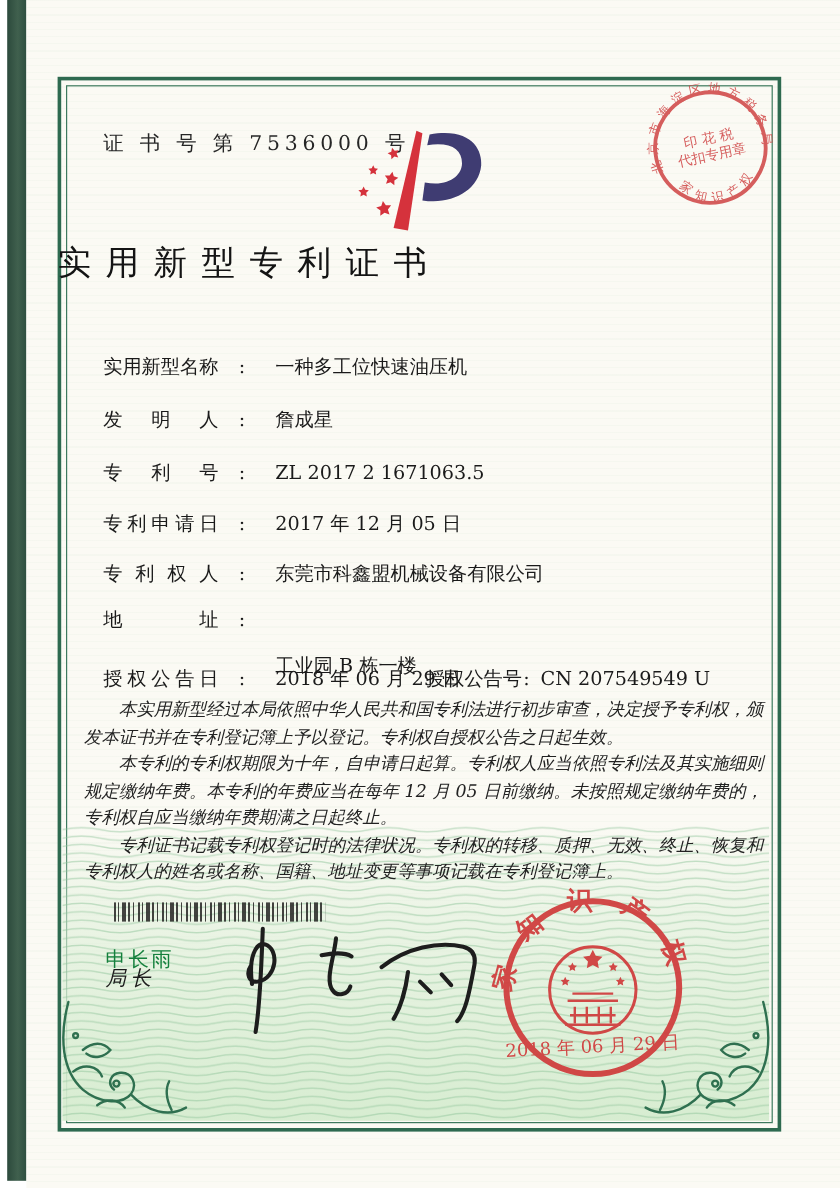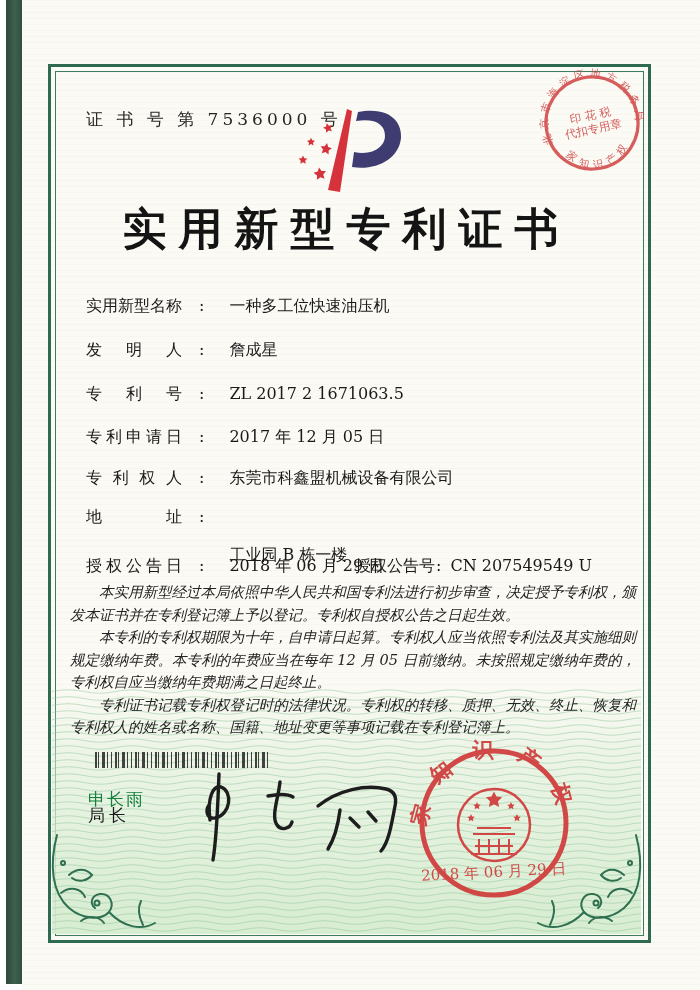--- a/index.html
+++ b/index.html
@@ -20,34 +20,34 @@
   .frame{position:absolute;left:48px;top:64px;width:597px;height:873px;
     border:3px solid #2e6a50;}
   .frame-inner{position:absolute;left:4px;top:4px;right:4px;bottom:4px;
     border:1px solid #3d7a5e;}
   
   .wave-zone{position:absolute;left:52px;top:688px;width:589px;height:246px;
     background:linear-gradient(180deg,rgba(223,240,218,0) 0,rgba(223,240,218,.55) 30%,rgba(219,238,213,.85) 70%,rgba(213,236,207,.95) 100%);}
   .wave-zone svg{position:absolute;inset:0;opacity:.5;}
   .cert-no{position:absolute;left:86px;top:108px;font-size:17px;letter-spacing:4px;color:#262626;}
   .logo{position:absolute;left:294px;top:106px;}
-  .title{position:absolute;left:48px;top:200px;width:597px;text-align:center;
-    font-size:44px;font-weight:700;letter-spacing:12px;color:#141414;}
+  .title{position:absolute;left:48px;top:200px;width:597px;text-align:left;
+    font-size:28px;font-weight:400;letter-spacing:12px;color:#141414;}
   .frow{position:absolute;left:86px;display:flex;font-size:16px;color:#1a1a1a;align-items:flex-start;gap:16px;}
   .flabel{display:inline-block;width:96px;text-align:justify;text-align-last:justify;white-space:pre;}
   .colon{margin:0 3px 0 1px;}
   .fvalue{margin-left:6px;white-space:pre;}
   .addr2{margin-left:0;text-align:right;}
   .grant-col{position:absolute;left:269px;top:0;display:flex;}
   .body-text{position:absolute;left:70px;top:581px;width:566px;
     font-size:14.5px;line-height:22.5px;text-align:justify;color:#222;}
   .body-text p{margin:0;text-indent:2em;font-style:italic;}
   .barcode{position:absolute;left:95px;top:752px;width:176px;height:16px;opacity:.88;
     background:repeating-linear-gradient(90deg,#2a2a28 0 2px,rgba(0,0,0,0) 2px 3px,#2a2a28 3px 4px,rgba(0,0,0,0) 4px 7px,#2a2a28 7px 10px,rgba(0,0,0,0) 10px 12px,#2a2a28 12px 13px,rgba(0,0,0,0) 13px 16px,#2a2a28 16px 17px,rgba(0,0,0,0) 17px 20px);}
-  .director-label{position:absolute;left:88px;top:804px;font-size:17px;letter-spacing:4px;color:#1c1c1c;}
+  .director-label{position:absolute;left:88px;top:804px;font-size:17px;letter-spacing:4px;color:#1c1c1c;font-style:italic;}
   .director-name{position:absolute;left:88px;top:788px;font-size:17px;letter-spacing:2px;color:#15803d;}
   .signature{position:absolute;left:180px;top:768px;}
   .agency-seal{position:absolute;left:409px;top:738px;opacity:.93;}
   .tax-stamp{position:absolute;left:536px;top:67px;transform:rotate(-12deg);opacity:.85;}
   .footer{position:absolute;left:48px;top:910px;width:597px;text-align:center;
     font-size:13px;letter-spacing:2px;color:#2a2a2a;}
   .orn{position:absolute;}
   .orn-bl{left:47px;top:833px;}
   .orn-br{left:536px;top:833px;transform:scaleX(-1);}
 </style>

